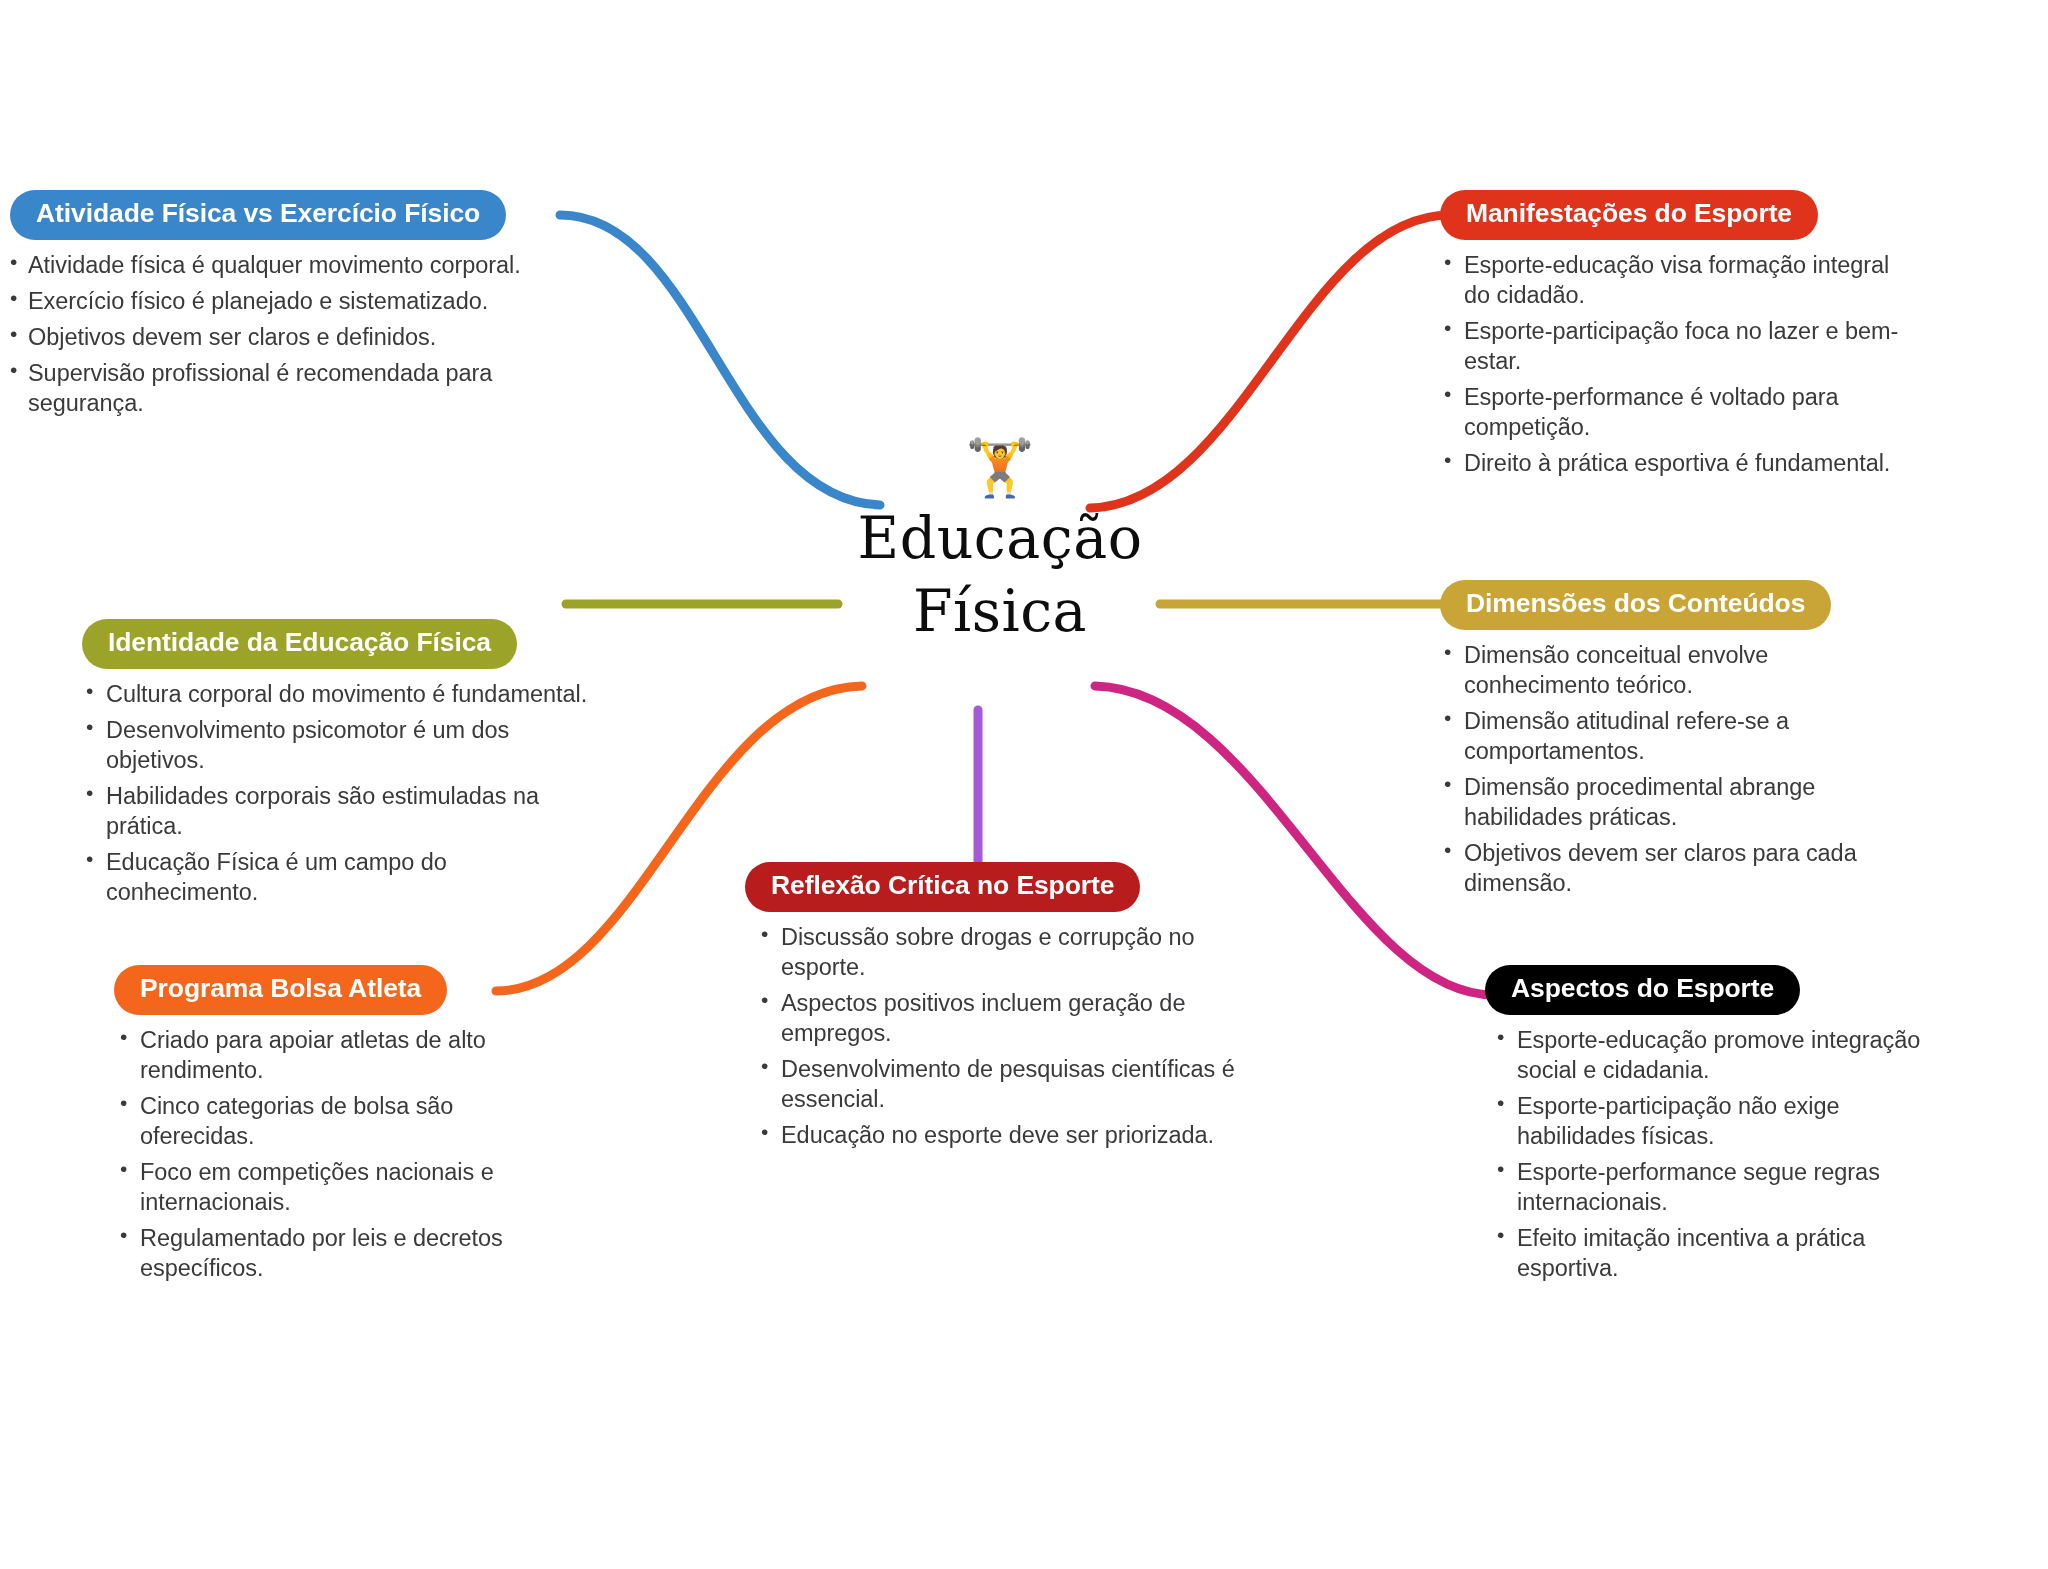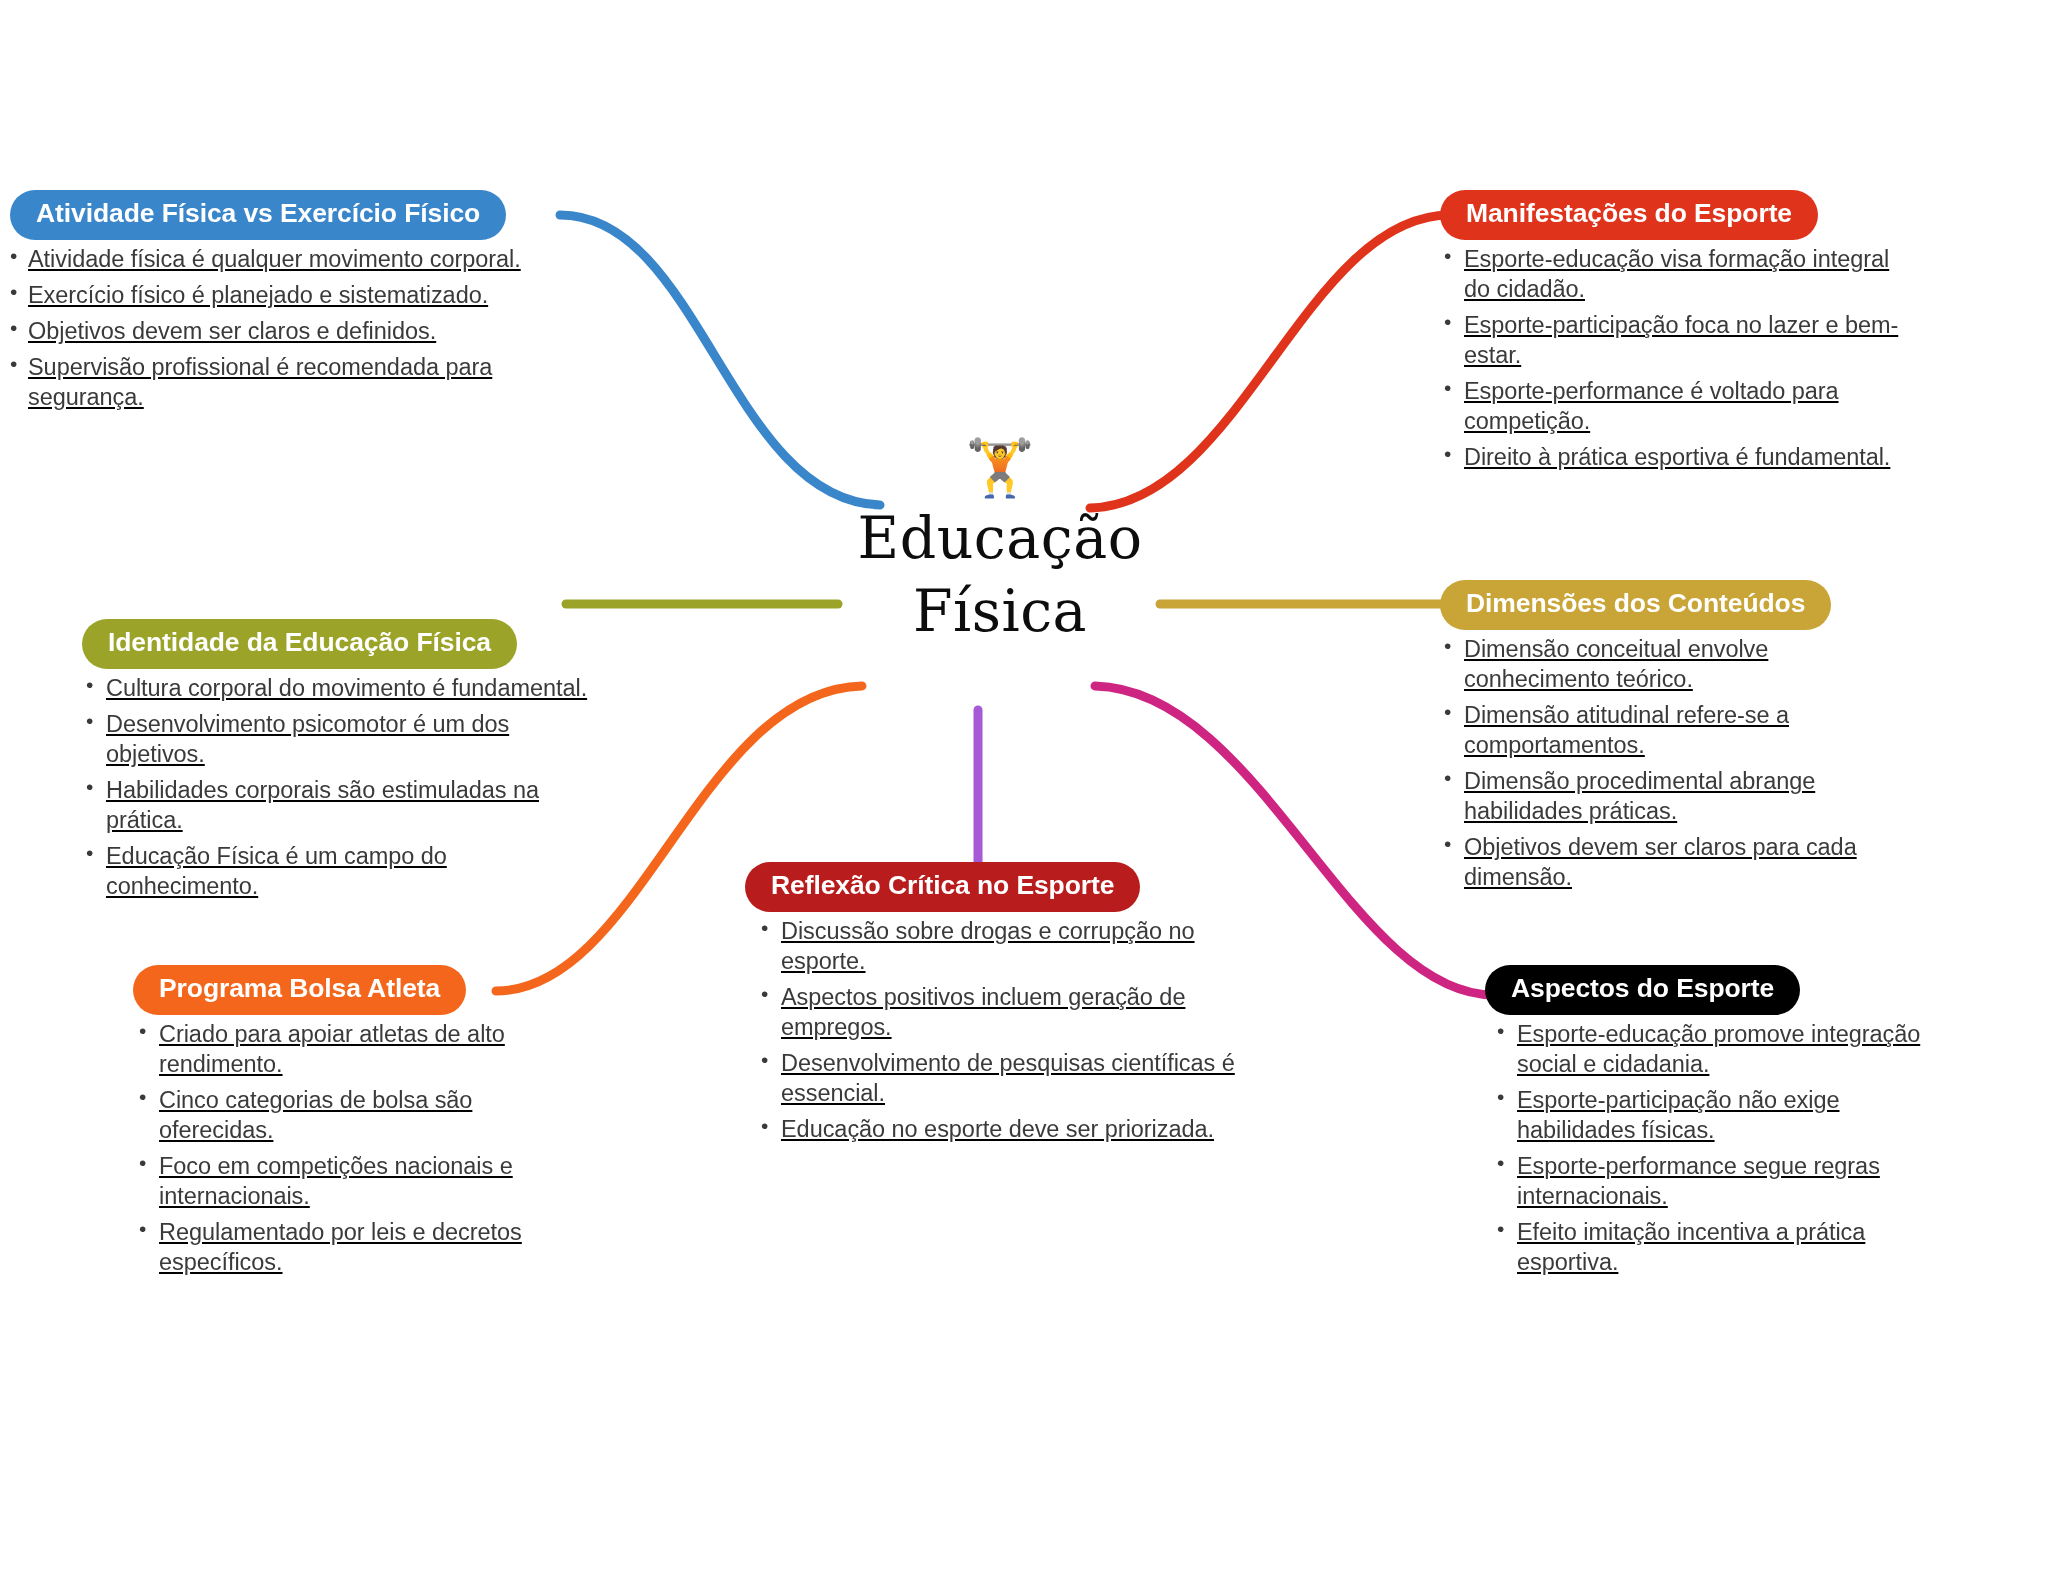--- a/index.html
+++ b/index.html
@@ -59,23 +59,22 @@
     padding: 9px 26px 11px 26px;
     color: #ffffff;
     font-size: 26.5px;
     font-weight: bold;
     line-height: 1.12;
     white-space: nowrap;
     letter-spacing: -0.1px;
   }
   .bullets {
     list-style: none;
-    margin-top: 4px;
+    margin-top: 10px;
     padding: 0;
-    text-decoration: underline;
   }
   .bullets li {
     position: relative;
     padding-left: 24px;
     margin-bottom: 6px;
     font-size: 23.5px;
     line-height: 1.28;
     color: #3a3a3c;
     letter-spacing: -0.05px;
   }
@@ -94,21 +93,21 @@
   #branch-atividade .pill { margin-left: 4px; }
 
   #branch-manifestacoes { left: 1440px; top: 190px;  width: 470px; }
 
   #branch-identidade  { left: 72px;   top: 580px;  width: 520px; }
   #branch-identidade .pill { margin-left: 10px; margin-top: 39px; }
   #branch-identidade .bullets { margin-left: 10px; }
 
   #branch-dimensoes   { left: 1440px; top: 580px;  width: 470px; }
 
-  #branch-bolsa       { left: 119px;  top: 965px;  width: 470px; }
+  #branch-bolsa       { left: 100px;  top: 965px;  width: 470px; }
   #branch-bolsa .pill { margin-left: 14px; }
   #branch-bolsa .bullets { margin-left: 16px; }
 
   #branch-reflexao    { left: 745px;  top: 862px;  width: 490px; }
   #branch-reflexao .bullets { margin-left: 12px; }
 
   #branch-aspectos    { left: 1485px; top: 965px;  width: 440px; }
   #branch-aspectos .bullets { margin-left: 8px; }
 
   .pill-blue    { background: #3a86cb; }

